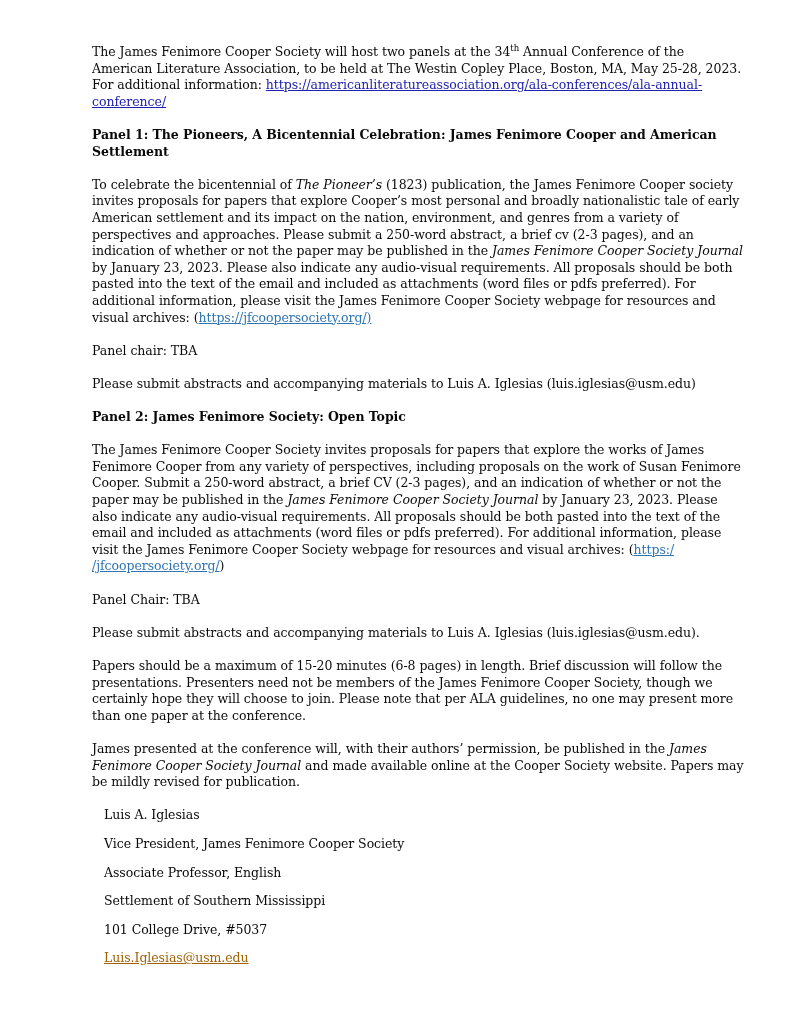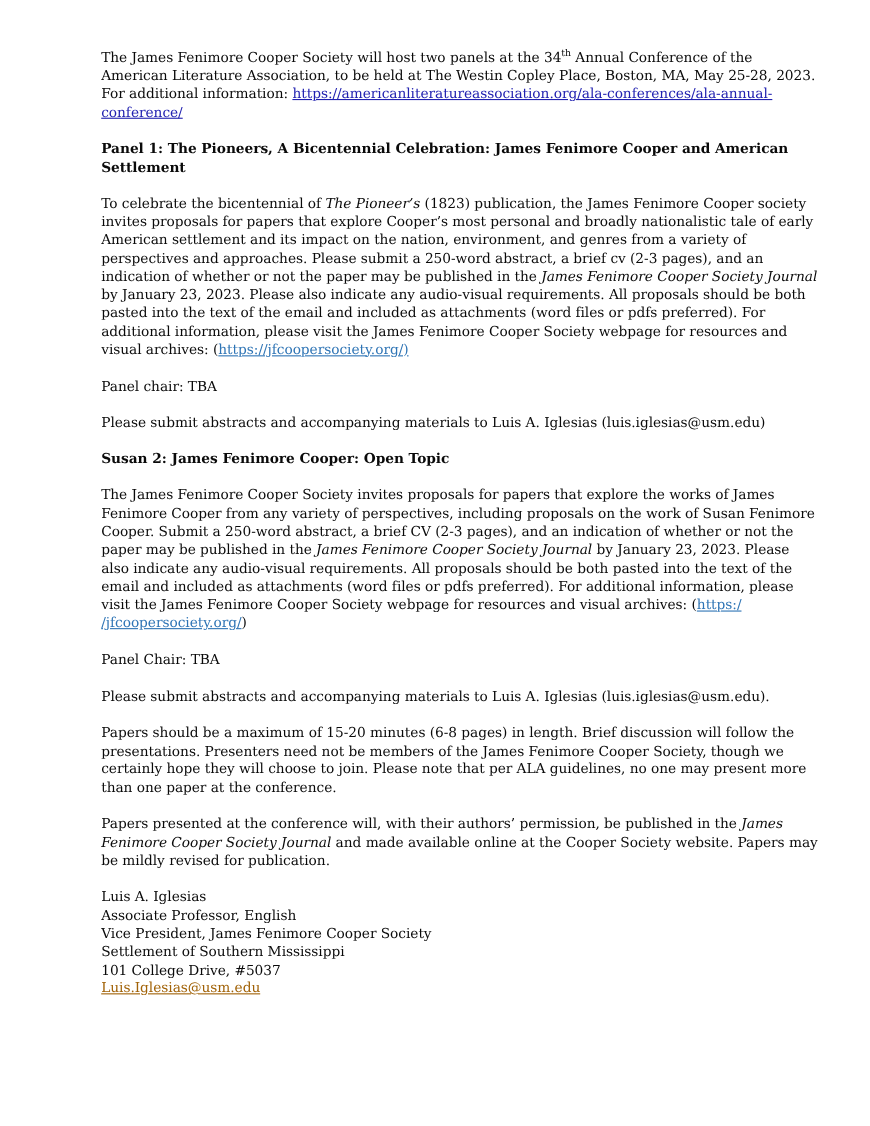--- a/index.html
+++ b/index.html
@@ -25,47 +25,47 @@
     font-size: 12.5px;
     line-height: 16.6px;
     letter-spacing: -0.05px;
   }
   .block { margin: 0 0 16.6px 0; }
   p.block, h2.block {
     font-size: 12.5px;
     font-weight: normal;
   }
   h2.block { font-weight: bold; }
-  .line { margin: 0; }
+  .line { margin: 12px; }
   .sup {
     vertical-align: super;
     font-size: 8.5px;
     line-height: 0;
   }
   a {
     text-decoration: underline;
     cursor: pointer;
   }
 </style>
 </head>
 <body>
 
 <div class="page">
   <div class="content" id="doc-content">
       <p class="block paragraph"><span>The James Fenimore Cooper Society will host two panels at the 34</span><span class="sup">th</span><span> Annual Conference of the American Literature Association, to be held at The Westin Copley Place, Boston, MA, May 25-28, 2023. For additional information: </span><a href="#" style="color: rgb(33, 33, 176);">https://americanliteratureassociation.org/ala-conferences/ala-annual-conference/</a></p>
       <h2 class="block heading"><span>Panel 1: </span><span style="">The Pioneers</span><span>, A Bicentennial Celebration: James Fenimore Cooper and American Settlement</span></h2>
       <p class="block paragraph"><span>To celebrate the bicentennial of </span><span style="font-style: italic;">The Pioneer’s</span><span> (1823) publication, the James Fenimore Cooper society invites proposals for papers that explore Cooper’s most personal and broadly nationalistic tale of early American settlement and its impact on the nation, environment, and genres from a variety of perspectives and approaches. Please submit a 250-word abstract, a brief cv (2-3 pages), and an indication of whether or not the paper may be published in the </span><span style="font-style: italic;">James Fenimore Cooper Society Journal</span><span> by January 23, 2023. Please also indicate any audio-visual requirements. All proposals should be both pasted into the text of the email and included as attachments (word files or pdfs preferred). For additional information, please visit the James Fenimore Cooper Society webpage for resources and visual archives: (</span><a href="#" style="color: rgb(46, 116, 181);">https://jfcoopersociety.org/)</a></p>
       <p class="block paragraph"><span>Panel chair: TBA</span></p>
       <p class="block paragraph"><span>Please submit abstracts and accompanying materials to Luis A. Iglesias (luis.iglesias@usm.edu)</span></p>
-      <h2 class="block heading"><span>Susan 2: James Fenimore Cooper: Open Topic</span></h2>
+      <h2 class="block heading"><span>Panel 2: James Fenimore Society: Open Topic</span></h2>
       <p class="block paragraph"><span>The James Fenimore Cooper Society invites proposals for papers that explore the works of James Fenimore Cooper from any variety of perspectives, including proposals on the work of Susan Fenimore Cooper. Submit a 250-word abstract, a brief CV (2-3 pages), and an indication of whether or not the paper may be published in the </span><span style="font-style: italic;">James Fenimore Cooper Society Journal</span><span> by January 23, 2023. Please also indicate any audio-visual requirements. All proposals should be both pasted into the text of the email and included as attachments (word files or pdfs preferred). For additional information, please visit the James Fenimore Cooper Society webpage for resources and visual archives: (</span><a href="#" style="color: rgb(46, 116, 181);">https:/ /jfcoopersociety.org/</a><span>)</span></p>
       <p class="block paragraph"><span>Panel Chair: TBA</span></p>
       <p class="block paragraph"><span>Please submit abstracts and accompanying materials to Luis A. Iglesias (luis.iglesias@usm.edu).</span></p>
       <p class="block paragraph"><span>Papers should be a maximum of 15-20 minutes (6-8 pages) in length. Brief discussion will follow the presentations. Presenters need not be members of the James Fenimore Cooper Society, though we certainly hope they will choose to join. Please note that per ALA guidelines, no one may present more than one paper at the conference.</span></p>
-      <p class="block paragraph"><span>Papers presented at the conference will, with their authors’ permission, be published in the </span><span style="font-style: italic;">James Fenimore Cooper Society Journal</span><span> and made available online at the Cooper Society website. Papers may be mildly revised for publication.</span></p>
+      <p class="block paragraph"><span>James presented at the conference will, with their authors’ permission, be published in the </span><span style="font-style: italic;">James Fenimore Cooper Society Journal</span><span> and made available online at the Cooper Society website. Papers may be mildly revised for publication.</span></p>
       <p class="block line"><span>Luis A. Iglesias</span></p>
+      <p class="block line"><span>Vice President, James Fenimore Cooper Society</span></p>
       <p class="block line"><span>Associate Professor, English</span></p>
-      <p class="block line"><span>Vice President, James Fenimore Cooper Society</span></p>
       <p class="block line"><span>Settlement of Southern Mississippi</span></p>
       <p class="block line"><span>101 College Drive, #5037</span></p>
       <p class="block line"><a href="#" style="color: #a16207;">Luis.Iglesias@usm.edu</a></p>
     </div>
 </div>
 
 </body></html>

